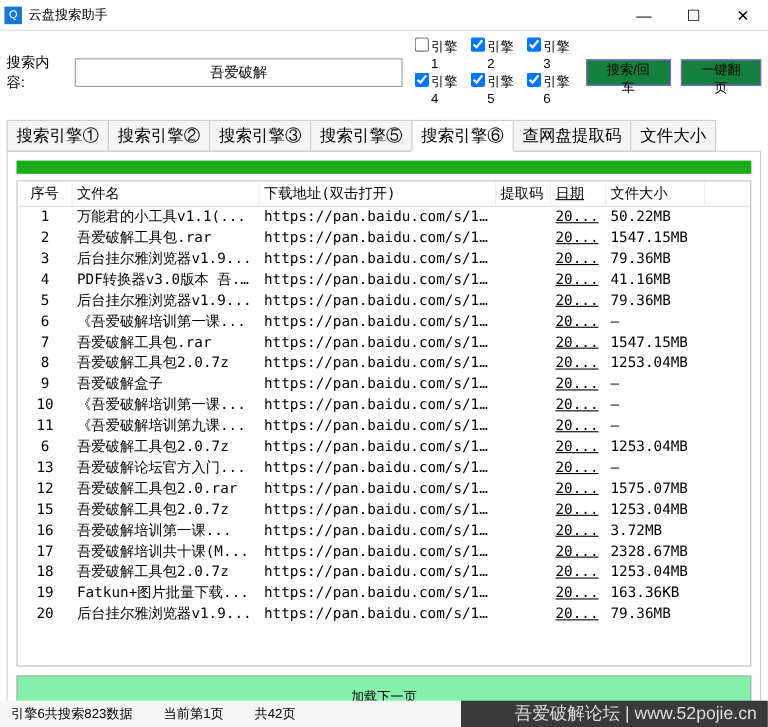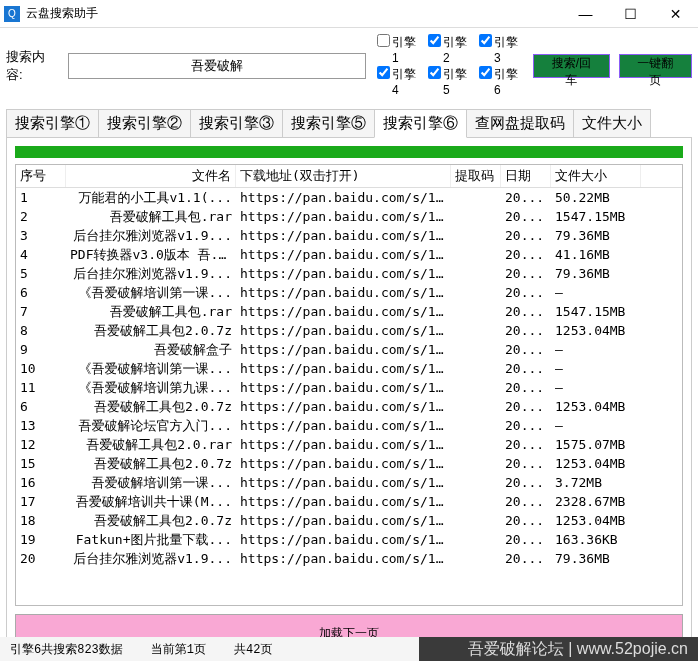--- a/index.html
+++ b/index.html
@@ -118,45 +118,45 @@
       font-family: "SimSun", monospace;
     }
     .results-body { overflow-y: auto; height: 420px; }
     .rrow {
       display: flex;
       height: 19px;
       line-height: 19px;
       white-space: nowrap;
     }
     .col { overflow: hidden; text-overflow: ellipsis; padding: 0 4px; }
-    .c-num { width: 50px; }
-    .c-name { width: 170px; text-align: right; }
+    .c-num { width: 50px; text-align: center; }
+    .c-name { width: 170px; }
     .c-url { width: 215px; }
     .c-code { width: 50px; }
-    .c-date { width: 50px; }
+    .c-date { width: 50px; text-decoration: underline; }
     .c-size { width: 90px; }
     .load-more {
       margin-top: 8px;
       height: 38px;
       border: 1px solid #aaa;
-      background: #f9a8d4;
+      background: #86efac;
       display: flex; align-items: center; justify-content: center;
       cursor: pointer;
       font-size: 12px;
     }
     .status-bar {
       position: absolute;
       bottom: 0; left: 0;
       height: 24px;
       width: 698px;
       background: linear-gradient(to right, #f5f5f5 0%, #f5f5f5 60%, #3a3a3a 60%, #3a3a3a 100%);
       display: flex; align-items: center;
       font-size: 12px;
     }
-    .status-left { display: flex; gap: 28px; padding-left: 10px; font-family: Liberation Mono, monospace;}
+    .status-left { display: flex; gap: 28px; padding-left: 10px;}
     .status-right {
       margin-left: auto;
       color: #ddd;
       padding-right: 10px;
       font-size: 16px;
     }
   </style>
 </head>
 <body>
 

